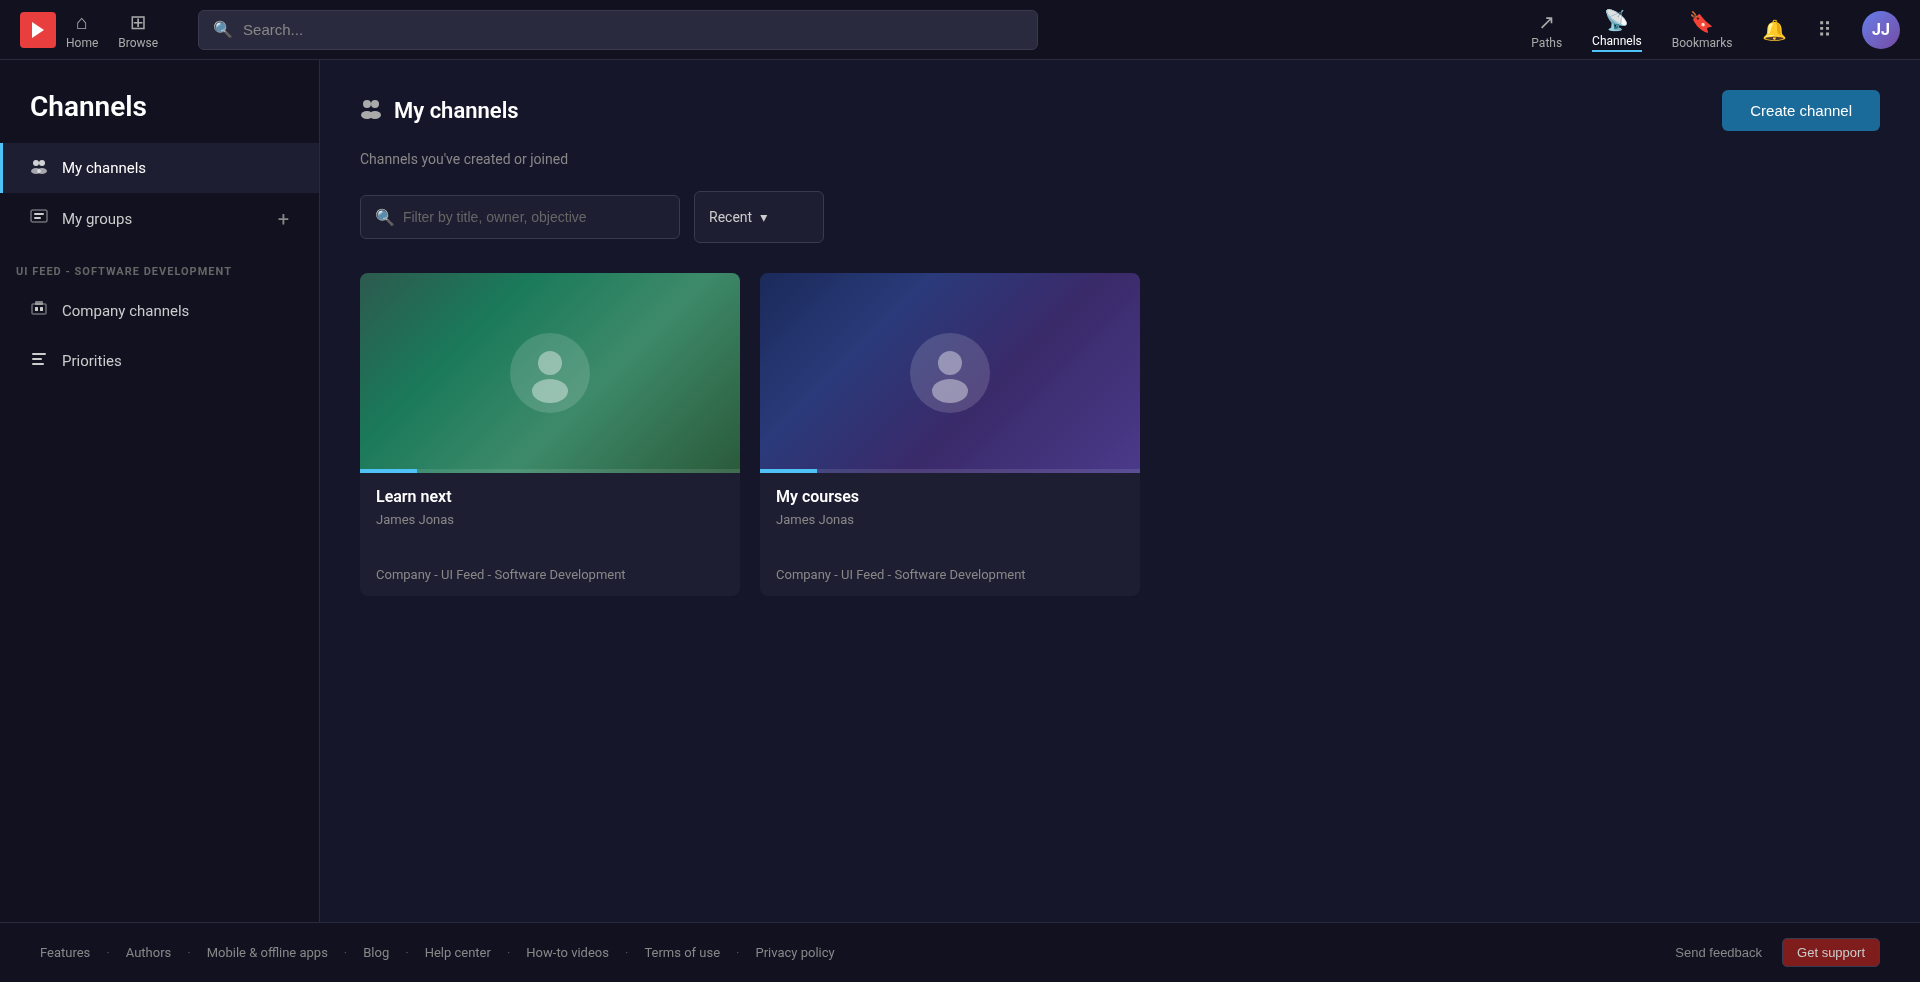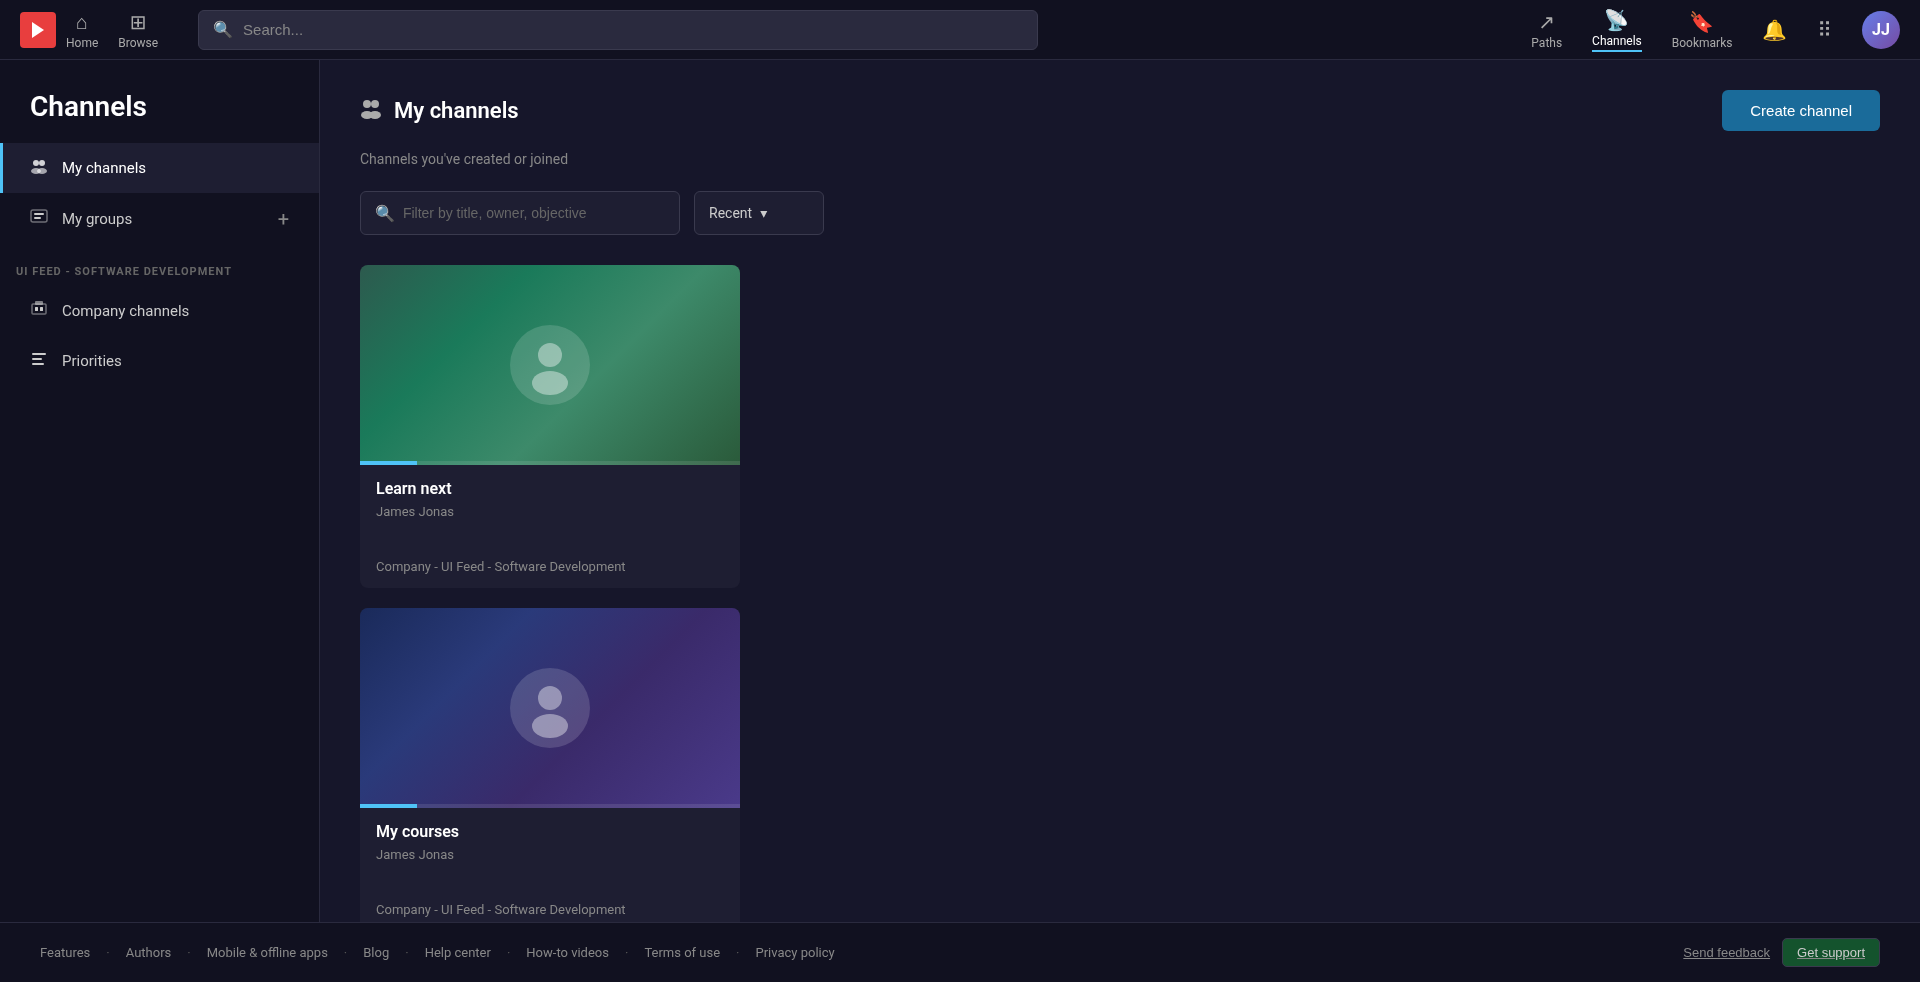--- a/index.html
+++ b/index.html
@@ -238,34 +238,33 @@
     }
     .filter-search input::placeholder { color: #666; }
     .filter-search-icon { color: #666; margin-right: 8px; }
     .filter-dropdown {
       display: flex;
       align-items: center;
       background: #1e1e32;
       border: 1px solid #3a3a4e;
       border-radius: 6px;
       padding: 0 14px;
-      height: 44px;
+      height: 52px;
       cursor: pointer;
       color: #ccc;
       font-size: 14px;
       gap: 8px;
       min-width: 130px;
     }
 
     
     .channels-grid {
       display: flex;
       gap: 20px;
       flex-wrap: wrap;
-      flex-direction: column;
     }
     .channel-card {
       width: 380px;
       background: #1e1e32;
       border-radius: 8px;
       overflow: hidden;
       cursor: pointer;
     }
     .channel-card-thumb {
       width: 100%;
@@ -346,32 +345,31 @@
     }
     .footer a {
       color: #888;
       text-decoration: none;
       cursor: pointer;
     }
     .footer-dot { color: #555; }
     .footer-right {
       margin-left: auto;
       display: flex;
-      gap: 12px;
-      text-decoration: underline;
+      gap: 20px;
     }
     .send-feedback-btn {
       color: #888;
       cursor: pointer;
       font-size: 13px;
       background: none;
       border: none;
     }
     .get-support-btn {
-      background: #14532d;
+      background: #7f1d1d;
       border: 1px solid #3a3a4e;
       border-radius: 5px;
       color: #ccc;
       cursor: pointer;
       font-size: 13px;
       padding: 6px 14px;
     }
   </style>
 </head>
 <body>

